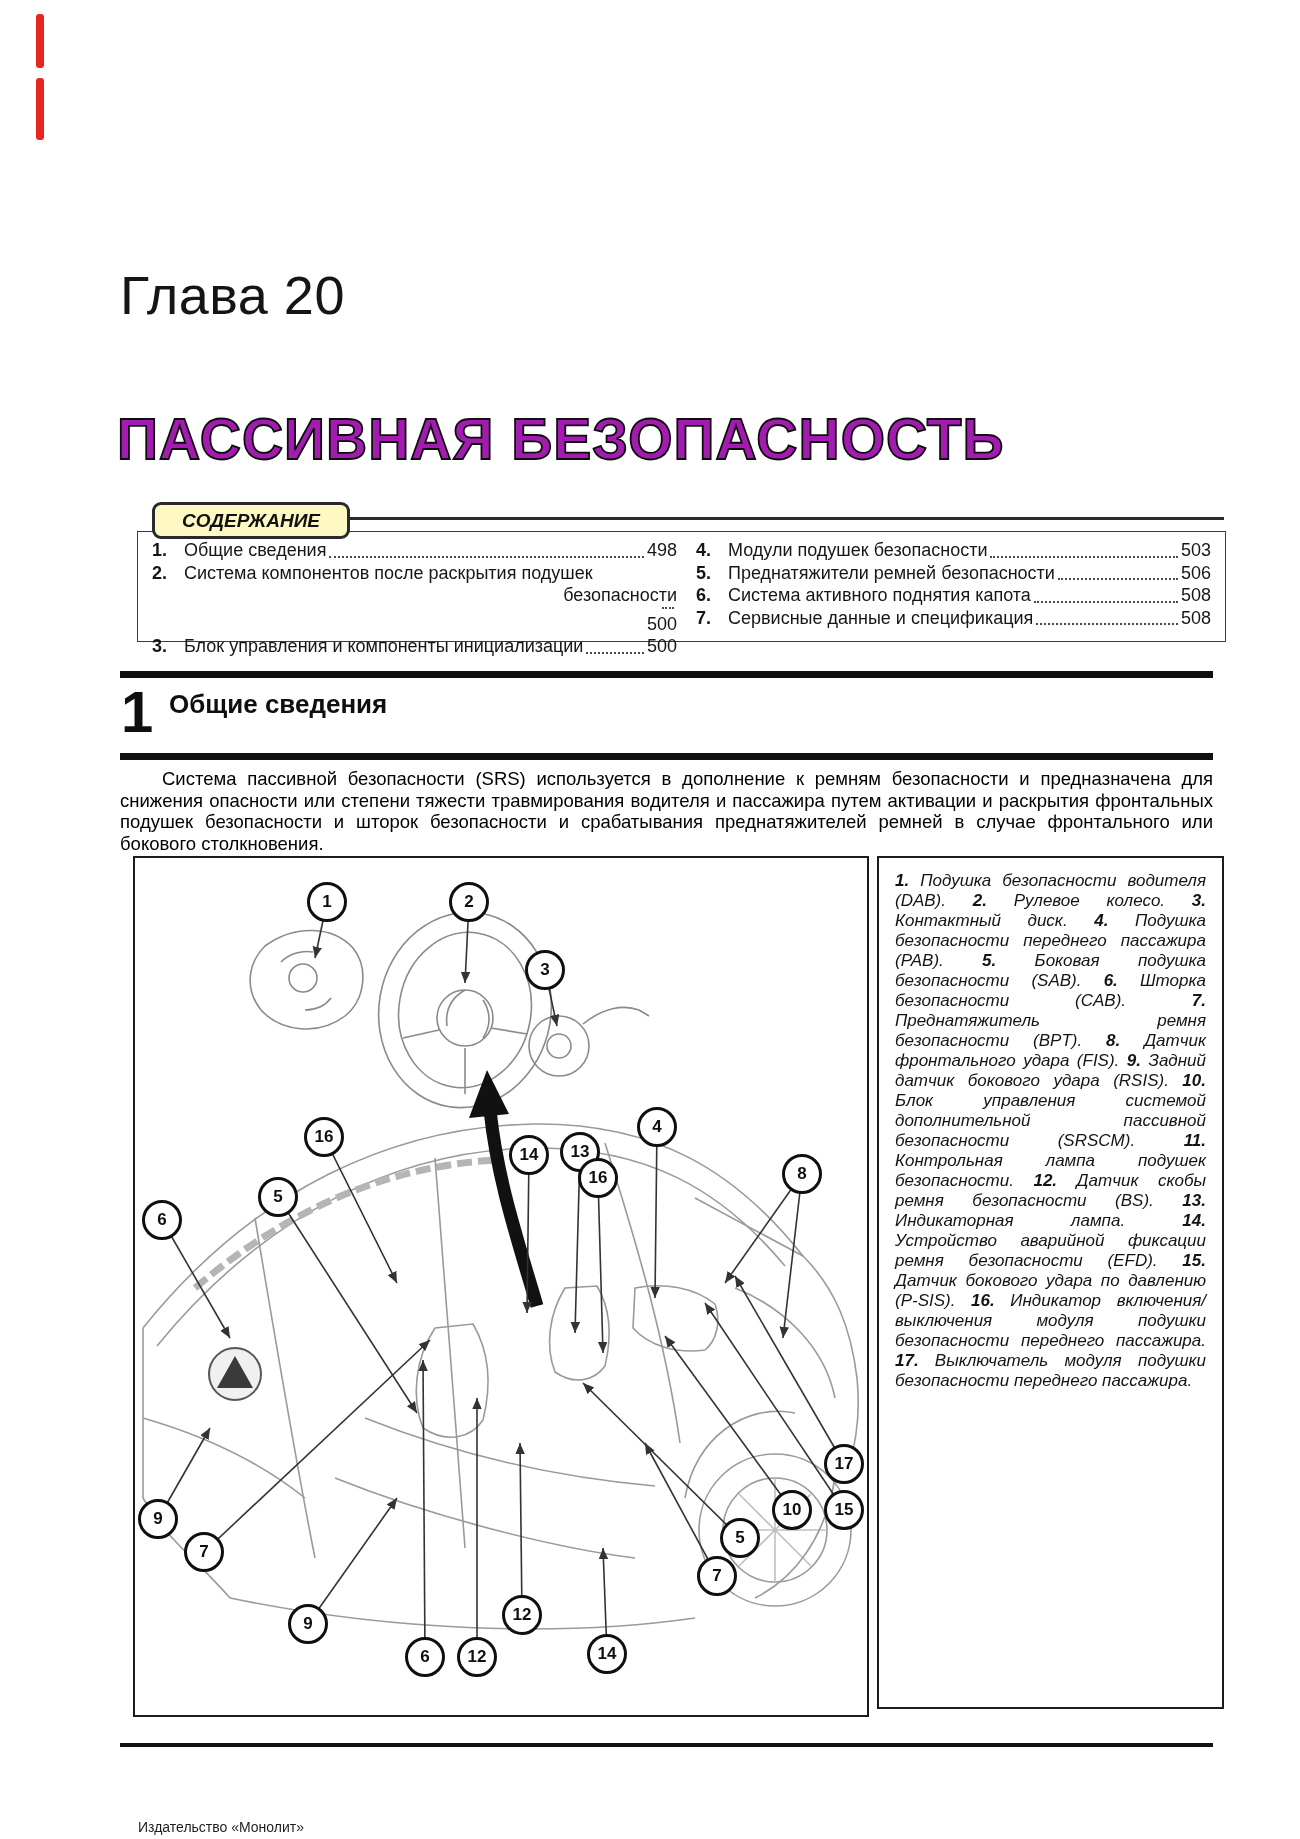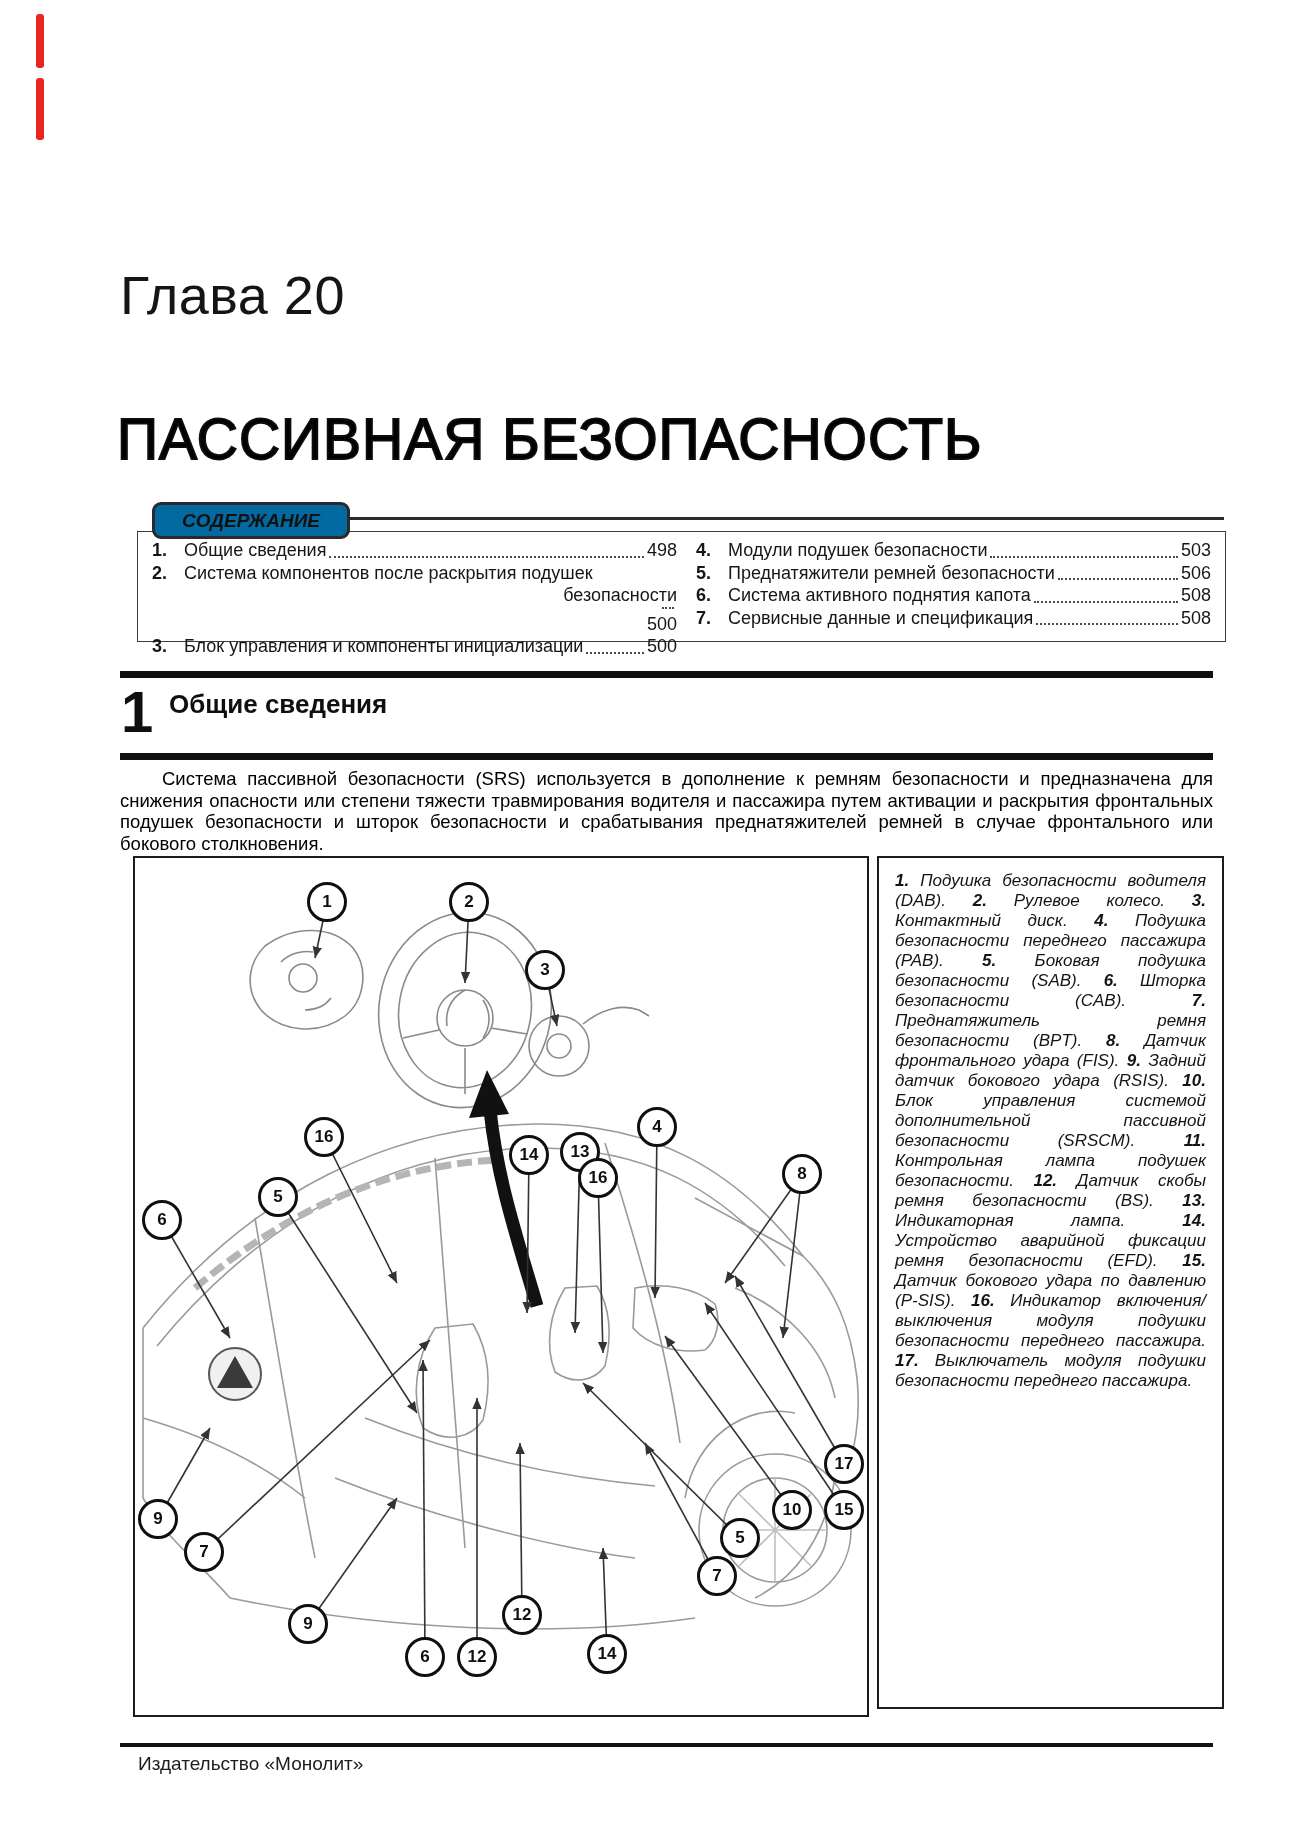--- a/index.html
+++ b/index.html
@@ -7,25 +7,25 @@
     width:1300px;height:1839px;background:#ffffff;position:relative;overflow:hidden;
     font-family:"Liberation Sans", sans-serif;color:#1a1a1a;
   }
   .abs{position:absolute;}
   
   .redmark{position:absolute;width:8px;background:#e8251f;border-radius:3px;}
   .red1{left:36px;top:14px;height:54px;}
   .red2{left:36px;top:78px;height:62px;}
   
   .chapter{left:120px;top:264px;font-size:54px;color:#151515;letter-spacing:.5px;}
-  .title{left:117px;top:406px;font-size:57px;font-weight:normal;color:#000000;
+  .title{left:117px;top:406px;font-size:57px;font-weight:bold;color:#a21caf;
          -webkit-text-stroke:1.8px #0d0d0d;letter-spacing:1px;white-space:nowrap;}
   
   .toc-tab{left:152px;top:502px;width:192px;height:31px;border:3px solid #2a2a2a;border-radius:9px;
-           background:#0369a1;z-index:2;display:flex;align-items:center;justify-content:center;
+           background:#fef9c3;z-index:2;display:flex;align-items:center;justify-content:center;
            font-weight:bold;font-style:italic;font-size:19px;color:#111;}
   .tab-line{left:344px;top:517px;width:880px;height:3px;background:#2a2a2a;}
   .toc-box{left:137px;top:531px;width:1087px;height:109px;border:1.5px solid #3a3a3a;background:#fff;}
   .toc-col{position:absolute;top:7px;font-size:18px;line-height:22.5px;color:#161616;}
   .toc-col.colL{left:14px;width:525px;}
   .toc-col.colR{left:558px;width:515px;}
   .trow{display:flex;align-items:flex-end;}
   .tnum{width:32px;font-weight:bold;flex:none;}
   .tlbl{white-space:nowrap;}
   .leader{flex:1;border-bottom:2px dotted #4a4a4a;margin:0 3px 4px 3px;min-width:12px;}
@@ -47,21 +47,21 @@
                text-align:justify;color:#141414;}
   .legendbox b{font-weight:bold;}
   .callout{position:absolute;width:34px;height:34px;border:3.5px solid #0f0f0f;border-radius:50%;
            background:#fff;transform:translate(-50%,-50%);display:flex;align-items:center;
            justify-content:center;font-weight:bold;font-size:17px;color:#0f0f0f;z-index:3;}
   #leads{z-index:2;}
   #carart{z-index:1;}
   #leads line{stroke:#333;stroke-width:1.6;}
   
   .footline{left:120px;top:1743px;width:1093px;height:4px;background:#141414;}
-  .footer{left:138px;top:1753px;font-size:19px;color:#1d1d1d;}
+  .footer{left:138px;top:1819px;font-size:14px;color:#1d1d1d;}
 </style>
 </head>
 <body>
 
 <div>
 
   <div class="redmark red1"></div>
   <div class="redmark red2"></div>
 
   <div class="abs chapter">Глава 20</div>

